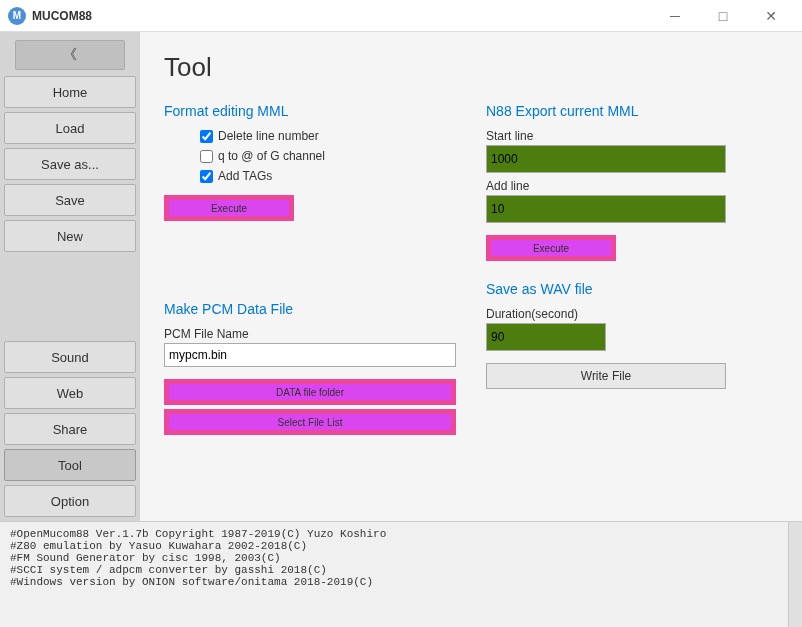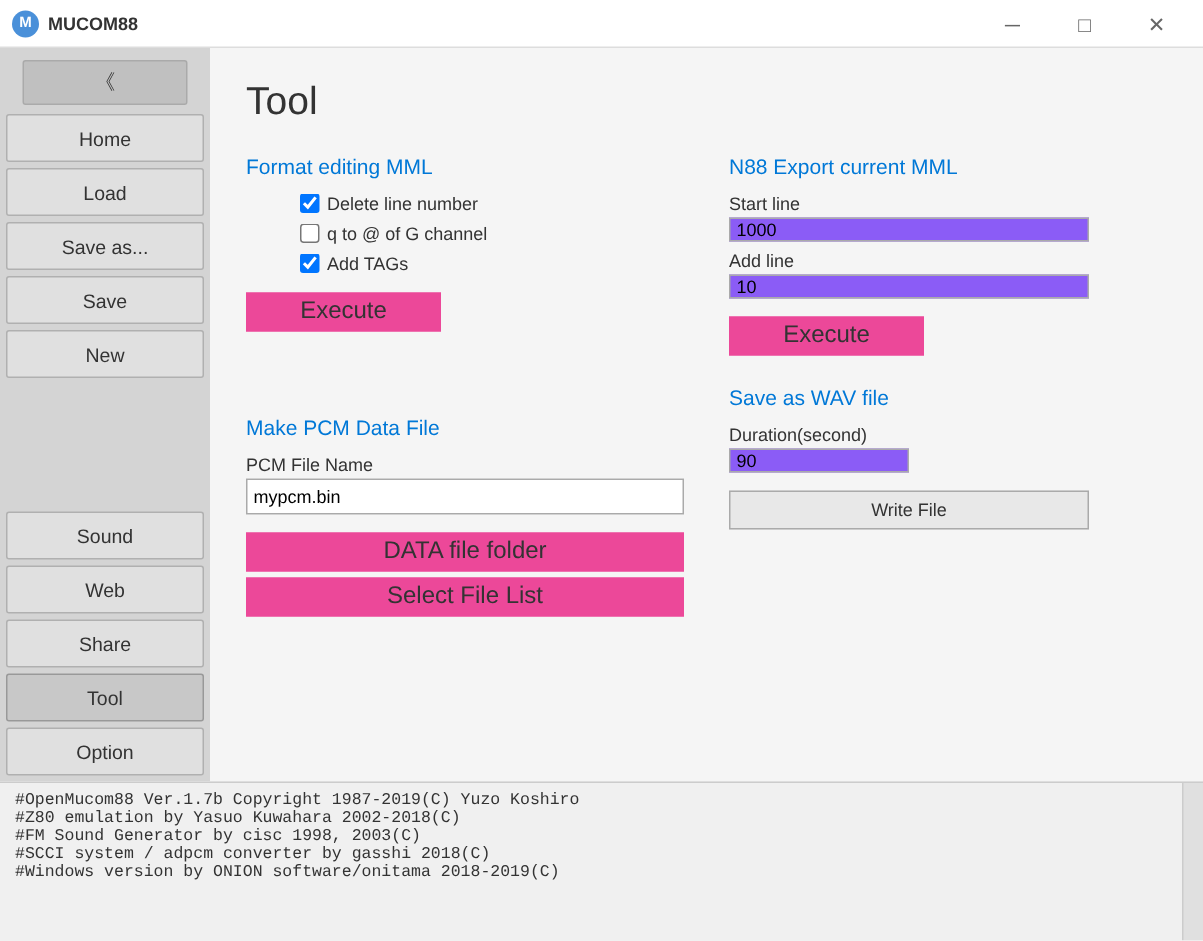--- a/index.html
+++ b/index.html
@@ -136,52 +136,53 @@
       font-size: 14px;
       color: #0078d7;
       margin-bottom: 10px;
     }
 
     .form-group {
       margin-bottom: 6px;
     }
     .form-group label {
       display: flex;
+      align-items: center;
       gap: 5px;
       font-size: 12px;
       color: #333;
       cursor: pointer;
       margin-bottom: 3px;
       padding-left: 36px;
     }
     .form-group input[type="checkbox"] {
       margin: 0;
       width: 13px;
       height: 13px;
     }
     .form-group .field-label {
       font-size: 12px;
       color: #333;
       margin-bottom: 2px;
     }
     .form-group input[type="text"] {
       width: 100%;
-      height: 16px;
+      height: 28px;
       border: 1px solid #aaa;
-      background: #8b5cf6;
+      background: #4d7c0f;
       padding: 2px 4px;
       font-size: 12px;
     }
 
     .exec-btn {
       height: 26px;
-      border: 2px solid #ec4899;
-      background: #ec4899;
-      cursor: pointer;
-      font-size: 16px;
+      border: 5px solid #ec4899;
+      background: #d946ef;
+      cursor: pointer;
+      font-size: 10px;
       color: #333;
       margin-top: 6px;
       padding: 0 12px;
     }
     .exec-btn-wide {
       width: 100%;
     }
 
     
     .pcm-section { margin-top: 20px; }

